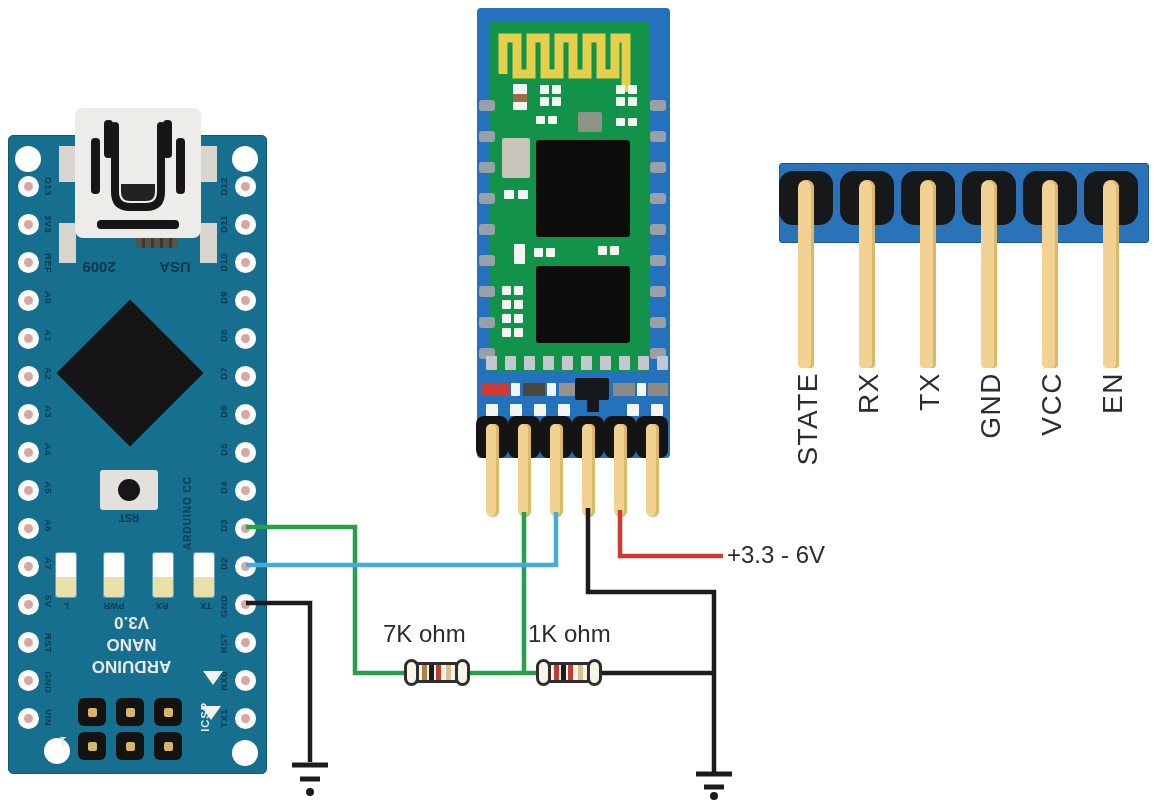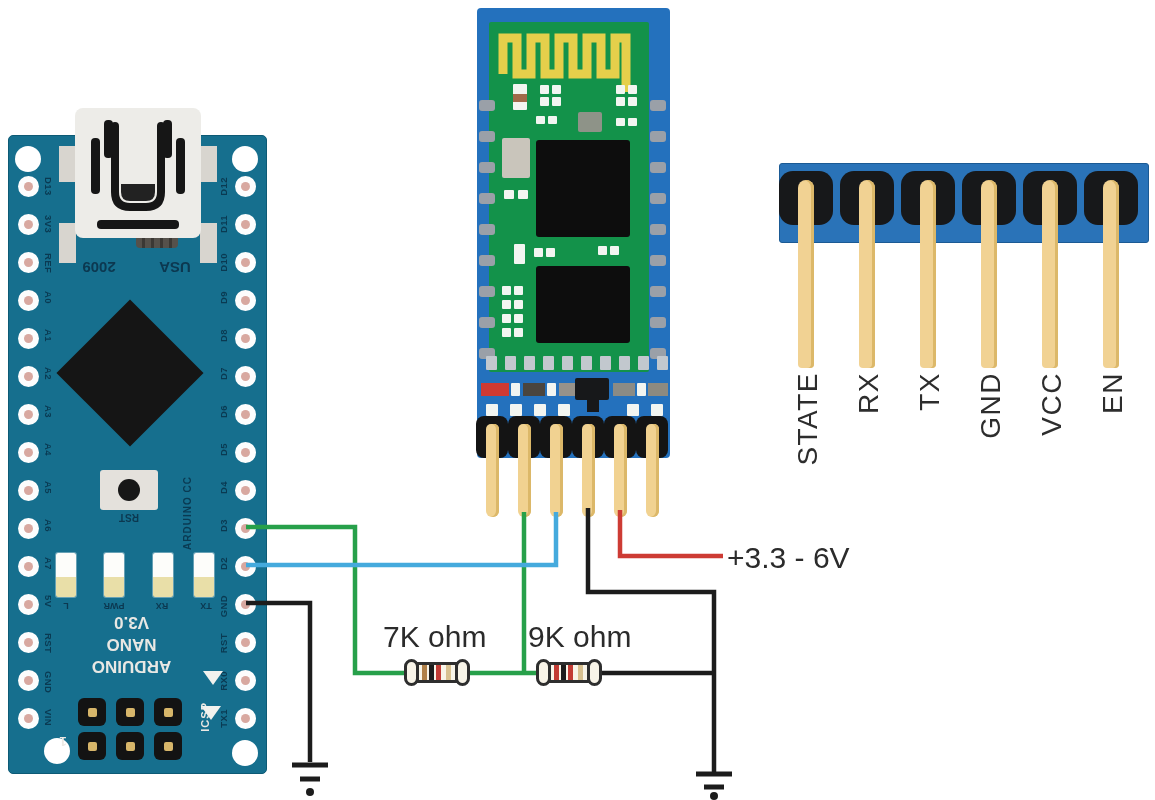--- a/index.html
+++ b/index.html
@@ -39,21 +39,21 @@
   #header{position:absolute;left:779px;top:163px;width:368px;height:320px;}
   #header-bar{position:absolute;left:0;top:0;width:368px;height:78px;background:#2a73b8;border-radius:3px;border:1px solid #1b5a94;}
   .socket{position:absolute;top:8px;width:54px;height:54px;background:#17181a;border-radius:14px;}
   .hpin{position:absolute;top:17px;width:16px;height:188px;background:#f1d293;border-radius:8px 8px 4px 4px;box-shadow:inset -3px 0 0 #dcb869;}
   
   .res{position:absolute;width:66px;height:29px;}
   .rcap{position:absolute;top:0;width:15px;height:27px;background:#f8f4e8;border:3px solid #2e2e2e;border-radius:8px;box-sizing:border-box;}
   .rmid{position:absolute;left:12px;top:3px;width:42px;height:21px;background:#f8f4e8;border:3px solid #2e2e2e;box-sizing:border-box;}
   .band{position:absolute;top:0;width:5px;height:15px;}
   .b-brown{background:#b08048;} .b-black{background:#1c1c1c;} .b-red{background:#c23b34;} .b-tan{background:#d8c190;}
-  .anno{position:absolute;font-size:30px;color:#2b2b2b;white-space:nowrap;}
+  .anno{position:absolute;font-size:24px;color:#2b2b2b;white-space:nowrap;}
 </style>
 </head>
 <body>
 
 <div id="canvas">
 
   <div id="arduino">
 
     <div class="bighole" style="left:6px;top:10px"></div>
     <div class="bighole" style="left:223px;top:10px"></div>
@@ -424,16 +424,16 @@
     <div class="rcap" style="left:51px"></div>
     <div class="rmid">
       <div class="band b-red" style="left:3px"></div>
       <div class="band b-black" style="left:10px"></div>
       <div class="band b-red" style="left:17px"></div>
       <div class="band b-tan" style="left:27px"></div>
     </div>
   </div>
 
   <div class="anno" style="left:383px;top:620px;z-index:7">7K ohm</div>
-  <div class="anno" style="left:528px;top:620px;z-index:7">9K ohm</div>
+  <div class="anno" style="left:528px;top:620px;z-index:7">1K ohm</div>
   <div class="anno" style="left:727px;top:541px;z-index:7">+3.3 - 6V</div>
 
 </div>
 
 </body></html>

